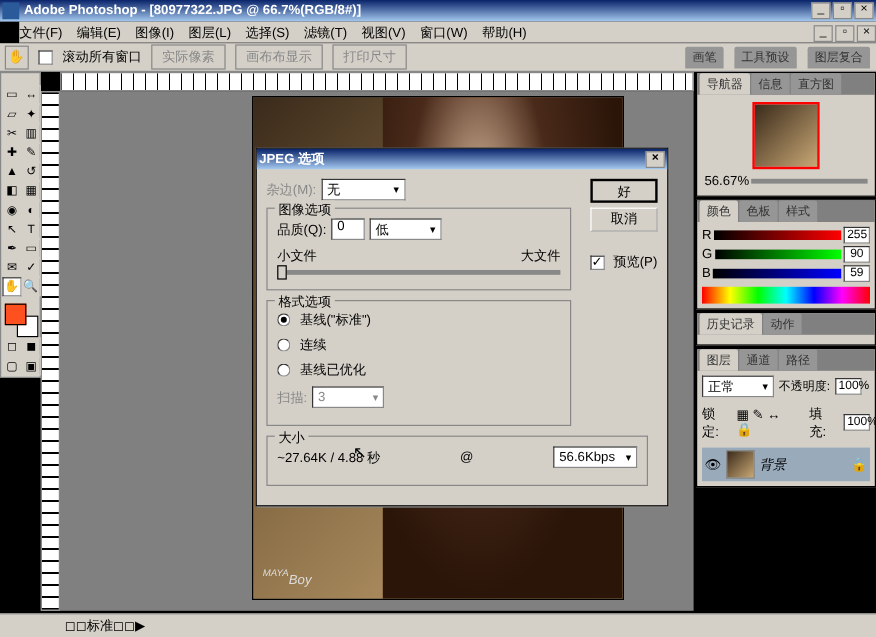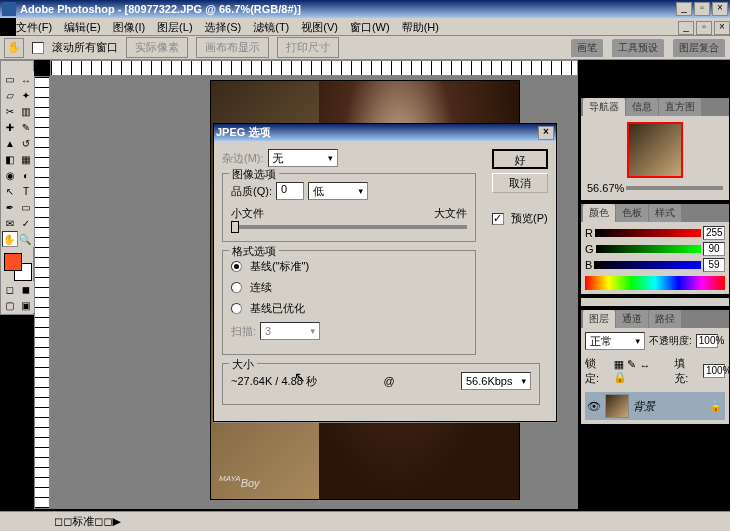--- a/index.html
+++ b/index.html
@@ -40,21 +40,21 @@
 .dlg-btn{width:56px;height:20px;border:1px outset #fff;background:#d4d0c8;text-align:center;line-height:18px;}
 .dlg-group{border:1px solid #888;padding:8px 8px 8px 8px;margin:4px 72px 8px 0;position:relative;}
 .dlg-group .legend{position:absolute;top:-7px;left:6px;background:#d4d0c8;padding:0 3px;}
 .radio{width:11px;height:11px;border-radius:50%;border:1px inset #888;background:#fff;display:inline-block;margin-right:4px;vertical-align:middle;position:relative;}
 .radio.checked::after{content:"";position:absolute;inset:2px;background:#000;border-radius:50%;}
 .dlg-check{width:12px;height:12px;border:1px inset #888;background:#fff;display:inline-block;margin-right:4px;vertical-align:middle;position:relative;}
 .dlg-check.checked::after{content:"✓";position:absolute;top:-2px;left:0;font-size:11px;}
 .slider-labels{display:flex;justify-content:space-between;font-size:10px;margin-top:2px;}
 .slider{height:4px;background:#888;position:relative;margin:4px 0;}
 .slider .thumb{position:absolute;top:-4px;left:0;width:8px;height:12px;background:#d4d0c8;border:1px solid #000;}
-.panels{position:absolute;right:0;top:60px;width:150px;display:flex;flex-direction:column;gap:2px;margin-top:37px;}
+.panels{position:absolute;right:0;top:60px;width:150px;display:flex;flex-direction:column;gap:2px;}
 .tabbar{height:18px;background:#808080;display:flex;align-items:flex-end;padding:0 2px;}
 .tab{padding:2px 6px;background:#969696;color:#333;font-size:10px;border-radius:2px 2px 0 0;margin-right:1px;white-space:nowrap;}
 .tab.active{background:#d4d0c8;}
 .panel{background:#d4d0c8;border:1px solid #000;}
 .panel-body{padding:4px;}
 .nav-thumb{width:56px;height:56px;margin:2px auto;background:linear-gradient(135deg,#3a2a1a,#c9a876);border:2px solid #f00;}
 .nav-zoom{display:flex;align-items:center;gap:2px;padding:2px;font-size:10px;}
 .color-row{display:flex;align-items:center;gap:2px;margin-bottom:2px;}
 .color-slider{flex:1;height:8px;}
 .color-slider.r{background:linear-gradient(90deg,#000,#f00);}
@@ -263,20 +263,24 @@
         </div>
       <div class="color-row">
           <span>B</span>
           <div class="color-slider b"></div>
           <div class="color-val">59</div>
         </div>
       <div class="palette"></div>
     </div>
   </div>
   <div class="panel">
+    <div class="tabbar">
+      <div class="tab active">历史记录</div>
+      <div class="tab">动作</div>
+    </div>
     <div class="panel-body" style="height:8px"></div>
   </div>
   <div class="panel">
     <div class="tabbar">
       <div class="tab active">图层</div>
       <div class="tab">通道</div>
       <div class="tab">路径</div>
     </div>
     <div class="panel-body">
       <div class="dlg-row">

